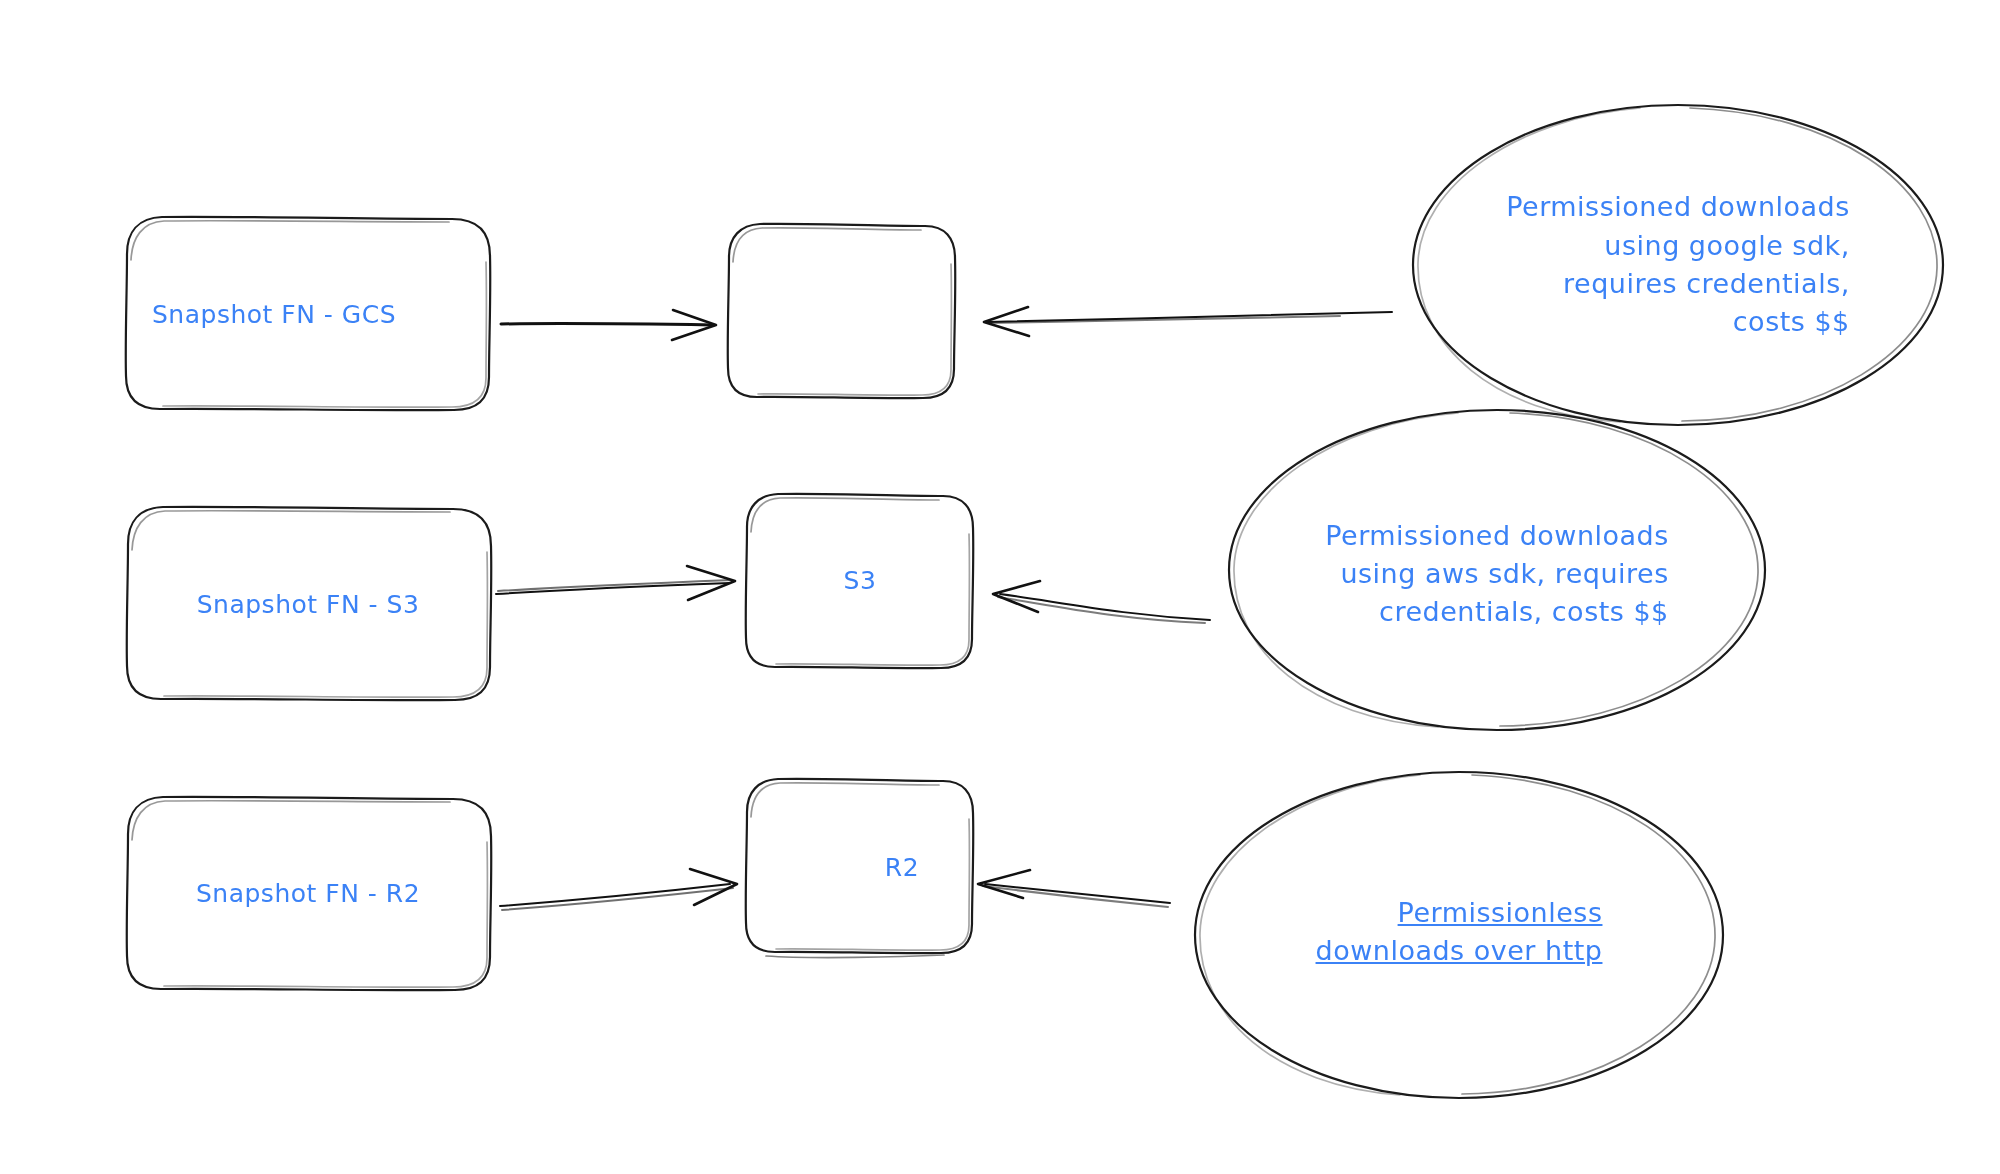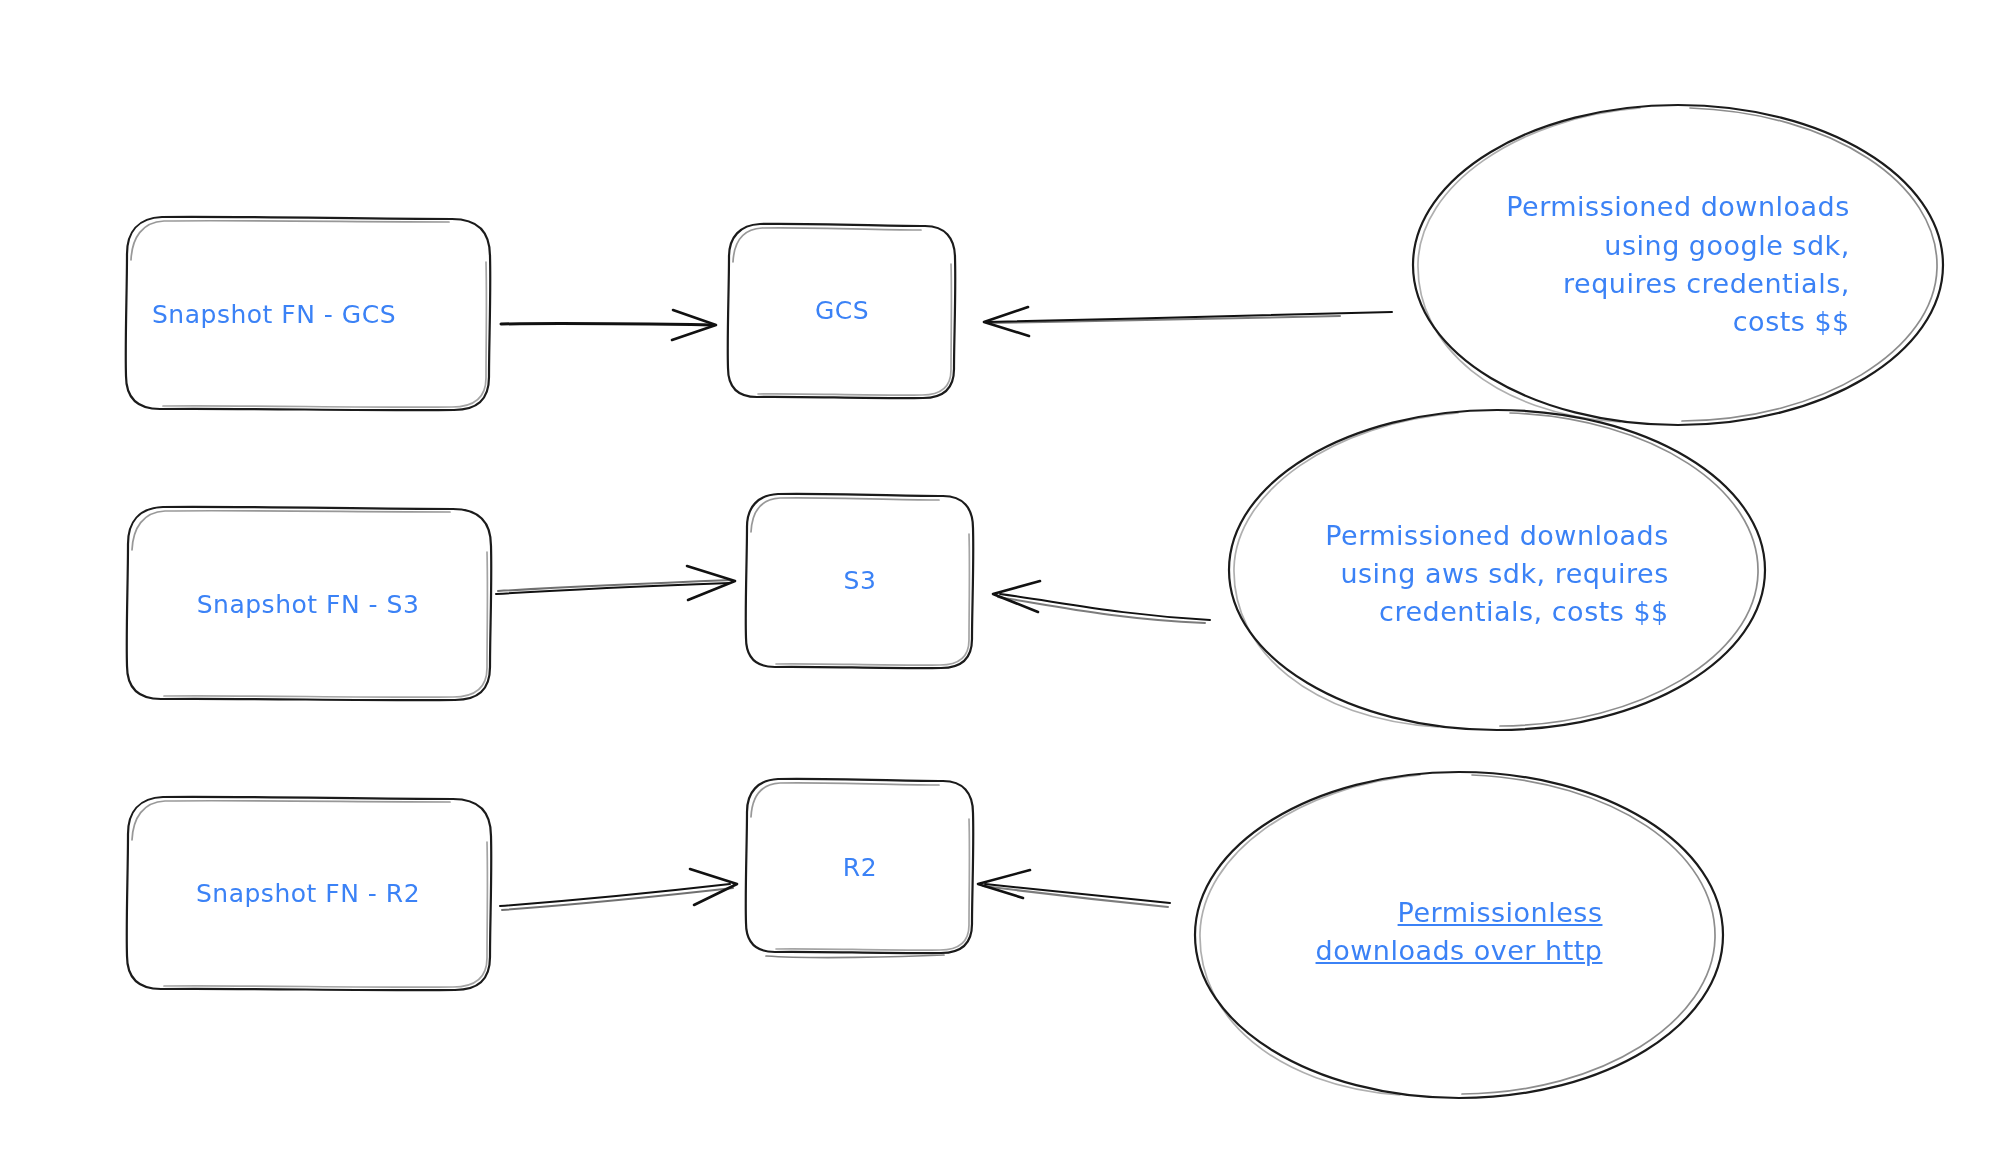--- a/index.html
+++ b/index.html
@@ -185,35 +185,34 @@
       <ellipse class="sketch-fill" cx="1459" cy="935" rx="264" ry="163"></ellipse>
       <path class="sketch-stroke" d="M1459,772 C1605,772 1723,845 1723,935 C1723,1025 1605,1098 1459,1098 C1313,1098 1195,1025 1195,935 C1195,845 1313,772 1459,772 Z"></path>
       <path class="sketch-stroke-thin" d="M1472,775 C1612,781 1717,851 1715,938 C1713,1021 1602,1093 1462,1094" opacity="0.5"></path>
       <path class="sketch-stroke-thin" d="M1400,1095 C1276,1086 1198,1017 1200,933 C1202,855 1297,786 1420,775" opacity="0.35"></path>
     </g>
 
   </svg>
 
   <div class="node-label box-label" style="left:128px; top:287px; width:292px; height:56px;">Snapshot FN - GCS</div>
 
-  <div class="node-label box-label" style="left:729px; top:283px; width:226px; height:56px;">GCS</div>
 
   <div class="node-label ellipse-label" style="left:1443px; top:185px; width:470px; height:160px;">Permissioned downloads
 using google sdk,
 requires credentials,
 costs $$</div>
 
   <div class="node-label box-label" style="left:128px; top:577px; width:360px; height:56px;">Snapshot FN - S3</div>
 
   <div class="node-label box-label" style="left:747px; top:553px; width:226px; height:56px;">S3</div>
 
   <div class="node-label ellipse-label" style="left:1262px; top:512px; width:470px; height:124px;">Permissioned downloads
 using aws sdk, requires
 credentials, costs $$</div>
 
   <div class="node-label box-label" style="left:128px; top:866px; width:360px; height:56px;">Snapshot FN - R2</div>
 
-  <div class="node-label box-label" style="left:747px; top:840px; width:226px; height:56px;">R2</div>
+  <div class="node-label box-label" style="left:747px; top:840px; width:226px; height:56px;padding-left:42px;">R2</div>
 
   <div class="node-label ellipse-label" style="left:1234px; top:886px; width:450px; height:92px;text-decoration:underline;">Permissionless
 downloads over http</div>
 
 </div>
 
 </body></html>

